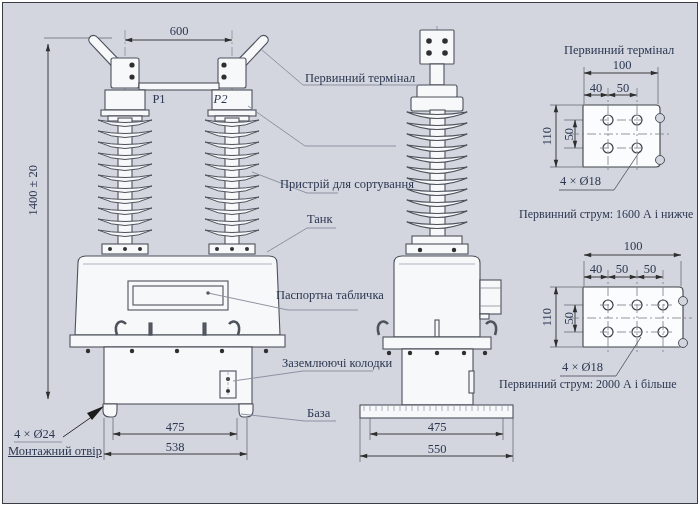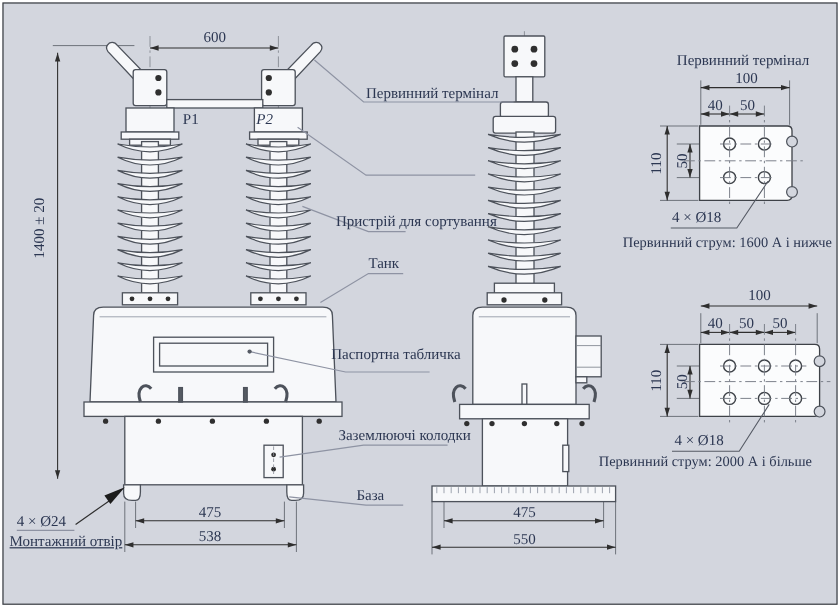--- a/index.html
+++ b/index.html
@@ -277,30 +277,30 @@
   <div class="t" style="left:8px;top:444px;text-decoration:underline;">Монтажний отвір</div>
 
   <div class="t c" style="left:419px;top:420px;width:36px;">475</div>
   <div class="t c" style="left:419px;top:442px;width:36px;">550</div>
 
   <div class="t" style="left:305px;top:71px;">Первинний термінал</div>
   <div class="t" style="left:280px;top:149px;margin-top:28px;">Пристрій для сортування</div>
   <div class="t" style="left:307px;top:212px;">Танк</div>
   <div class="t" style="left:276px;top:288px;">Паспортна табличка</div>
   <div class="t" style="left:282px;top:356px;">Заземлюючі колодки</div>
-  <div class="t" style="left:297px;top:406px;">База</div>
+  <div class="t" style="left:307px;top:406px;">База</div>
 
   <div class="t" style="left:564px;top:43px;">Первинний термінал</div>
   <div class="t c" style="left:604px;top:58px;width:36px;">100</div>
   <div class="t c" style="left:584px;top:81px;width:24px;">40</div>
   <div class="t c" style="left:611px;top:81px;width:24px;">50</div>
   <div class="t c rot" style="left:527px;top:129px;width:40px;">110</div>
   <div class="t c rot" style="left:556px;top:127px;width:26px;">50</div>
   <div class="t" style="left:560px;top:174px;">4 × Ø18</div>
-  <div class="t sm" style="left:519px;top:196px;">Первинний струм: 1600 А і нижче</div>
+  <div class="t sm" style="left:519px;top:208px;">Первинний струм: 1600 А і нижче</div>
 
   <div class="t c" style="left:615px;top:239px;width:36px;">100</div>
   <div class="t c" style="left:584px;top:262px;width:24px;">40</div>
   <div class="t c" style="left:610px;top:262px;width:24px;">50</div>
   <div class="t c" style="left:638px;top:262px;width:24px;">50</div>
   <div class="t c rot" style="left:527px;top:310px;width:40px;">110</div>
   <div class="t c rot" style="left:556px;top:311px;width:26px;">50</div>
   <div class="t" style="left:562px;top:360px;">4 × Ø18</div>
   <div class="t sm" style="left:499px;top:378px;">Первинний струм: 2000 А і більше</div>
 

